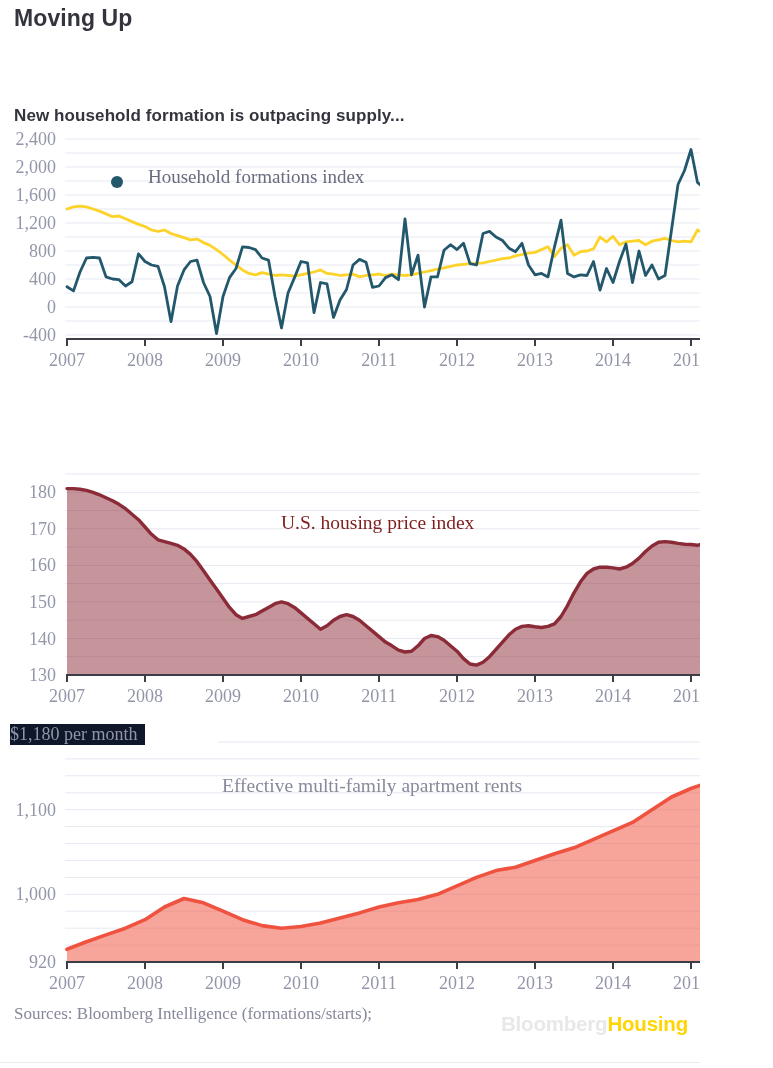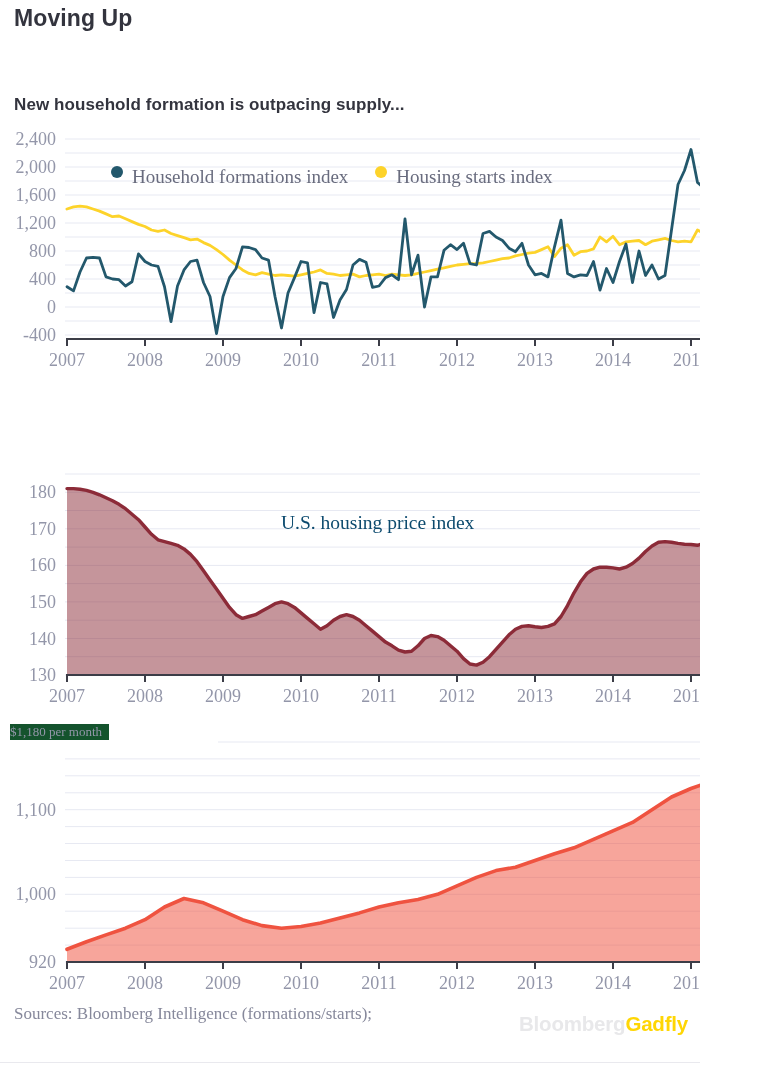--- a/index.html
+++ b/index.html
@@ -15,44 +15,44 @@
   #h2-prices { top:429px; }
   .chart { position:absolute; left:0; width:773px; }
   #chart-formations { top:130px; height:250px; }
   #chart-prices { top:465px; height:245px; }
   #chart-rents { top:720px; height:285px; }
   .chart svg { position:absolute; left:0; top:0; width:100%; height:100%; display:block; }
   .legend {
     position:absolute; left:111px; top:36px; display:flex; align-items:center; gap:27px;
     font-family:"Liberation Serif","DejaVu Serif",serif; font-size:19px; white-space:nowrap;
   }
-  .legend-item { display:flex; align-items:flex-start; }
+  .legend-item { display:flex; align-items:flex-end;gap:16px; }
   .dot { width:12px; height:12px; border-radius:50%; display:inline-block; margin-right:9px; }
   .annot {
     position:absolute; font-family:"Liberation Serif","DejaVu Serif",serif;
     font-size:19.5px; white-space:nowrap;
   }
   #annot-prices { left:281px; top:47px; }
   #annot-rents { left:222px; top:55px; }
   #rents-top-label {
     position:absolute; left:10px; top:4px; font-family:"Liberation Serif","DejaVu Serif",serif;
-    font-size:13px; background:#14532d; padding-right:7px; white-space:nowrap;
+    font-size:18px; background:#0f172a; padding-right:7px; white-space:nowrap;
   }
   .sources { position:absolute; left:14px; top:1001px; font-family:"Liberation Serif","DejaVu Serif",serif; font-size:17px; line-height:25px; }
   .logo { position:absolute; right:12px; top:1012px; font-size:20.5px; font-weight:bold; letter-spacing:-0.2px; white-space:nowrap; }
   .bottom-rule { position:absolute; left:0; right:0; top:1062px; height:1px; background:#e9e9ee; }
 </style>
 </head>
 <body>
 
 <div class="page">
 
   <h1 class="title" style="color: rgb(51, 52, 62);">Moving Up</h1>
 
-  <h2 class="h2" id="h2-formations" style="color: rgb(51, 52, 62);">New household formation is outpacing supply...</h2>
+  <h2 class="h2" id="h2-formations" style="color: rgb(51, 52, 62); margin-top: 11px;">New household formation is outpacing supply...</h2>
 
   <div class="chart" id="chart-formations">
     <svg viewBox="0 0 773 250">
         <line x1="65" y1="205.0" x2="765" y2="205.0" stroke="#e7e9f2" stroke-width="1"></line>
         <line x1="65" y1="191.0" x2="765" y2="191.0" stroke="#e7e9f2" stroke-width="1"></line>
         <line x1="65" y1="177.0" x2="765" y2="177.0" stroke="#e7e9f2" stroke-width="1"></line>
         <line x1="65" y1="163.0" x2="765" y2="163.0" stroke="#e7e9f2" stroke-width="1"></line>
         <line x1="65" y1="149.0" x2="765" y2="149.0" stroke="#e7e9f2" stroke-width="1"></line>
         <line x1="65" y1="135.0" x2="765" y2="135.0" stroke="#e7e9f2" stroke-width="1"></line>
         <line x1="65" y1="121.0" x2="765" y2="121.0" stroke="#e7e9f2" stroke-width="1"></line>
@@ -92,24 +92,20 @@
         <text x="56" y="99.0" text-anchor="end" fill="#9396a9" font-size="18" font-family="Liberation Serif, DejaVu Serif, serif">1,200</text>
         <text x="56" y="71.0" text-anchor="end" fill="#9396a9" font-size="18" font-family="Liberation Serif, DejaVu Serif, serif">1,600</text>
         <text x="56" y="43.0" text-anchor="end" fill="#9396a9" font-size="18" font-family="Liberation Serif, DejaVu Serif, serif">2,000</text>
         <text x="56" y="15.0" text-anchor="end" fill="#9396a9" font-size="18" font-family="Liberation Serif, DejaVu Serif, serif">2,400</text>
       </svg>
     <div class="legend" style="color: rgb(105, 108, 126);">
       <span class="legend-item">
         <span class="dot" style="background: rgb(35, 88, 108);"></span>
         <span>Household formations index</span>
       </span>
-      <span class="legend-item">
-        <span class="dot" style="background: rgb(253, 211, 42);"></span>
-        <span>Housing starts index</span>
-      </span>
     </div>
   </div>
 
 
   <div class="chart" id="chart-prices">
     <svg viewBox="0 0 773 245">
         <line x1="65" y1="210.0" x2="765" y2="210.0" stroke="#e7e9f2" stroke-width="1"></line>
         <line x1="65" y1="191.7" x2="765" y2="191.7" stroke="#e7e9f2" stroke-width="1"></line>
         <line x1="65" y1="173.5" x2="765" y2="173.5" stroke="#e7e9f2" stroke-width="1"></line>
         <line x1="65" y1="155.2" x2="765" y2="155.2" stroke="#e7e9f2" stroke-width="1"></line>
@@ -142,21 +138,21 @@
         <text x="613" y="237" text-anchor="middle" fill="#9396a9" font-size="18" font-family="Liberation Serif, DejaVu Serif, serif">2014</text>
         <line x1="691" y1="210" x2="691" y2="217" stroke="#3c3d47" stroke-width="2"></line>
         <text x="691" y="237" text-anchor="middle" fill="#9396a9" font-size="18" font-family="Liberation Serif, DejaVu Serif, serif">2015</text>
         <text x="56" y="216.0" text-anchor="end" fill="#9396a9" font-size="18" font-family="Liberation Serif, DejaVu Serif, serif">130</text>
         <text x="56" y="179.5" text-anchor="end" fill="#9396a9" font-size="18" font-family="Liberation Serif, DejaVu Serif, serif">140</text>
         <text x="56" y="142.9" text-anchor="end" fill="#9396a9" font-size="18" font-family="Liberation Serif, DejaVu Serif, serif">150</text>
         <text x="56" y="106.4" text-anchor="end" fill="#9396a9" font-size="18" font-family="Liberation Serif, DejaVu Serif, serif">160</text>
         <text x="56" y="69.8" text-anchor="end" fill="#9396a9" font-size="18" font-family="Liberation Serif, DejaVu Serif, serif">170</text>
         <text x="56" y="33.3" text-anchor="end" fill="#9396a9" font-size="18" font-family="Liberation Serif, DejaVu Serif, serif">180</text>
       </svg>
-    <div class="annot" id="annot-prices" style="color: #0c4a6e;">U.S. housing price index</div>
+    <div class="annot" id="annot-prices" style="color: #7f1d1d;">U.S. housing price index</div>
   </div>
 
   <div class="chart" id="chart-rents">
     <svg viewBox="0 0 773 285">
         <line x1="65" y1="242.0" x2="765" y2="242.0" stroke="#e7e9f2" stroke-width="1"></line>
         <line x1="65" y1="225.1" x2="765" y2="225.1" stroke="#e7e9f2" stroke-width="1"></line>
         <line x1="65" y1="208.2" x2="765" y2="208.2" stroke="#e7e9f2" stroke-width="1"></line>
         <line x1="65" y1="191.2" x2="765" y2="191.2" stroke="#e7e9f2" stroke-width="1"></line>
         <line x1="65" y1="174.3" x2="765" y2="174.3" stroke="#e7e9f2" stroke-width="1"></line>
         <line x1="65" y1="157.4" x2="765" y2="157.4" stroke="#e7e9f2" stroke-width="1"></line>
@@ -187,25 +183,26 @@
         <text x="535" y="269" text-anchor="middle" fill="#9396a9" font-size="18" font-family="Liberation Serif, DejaVu Serif, serif">2013</text>
         <line x1="613" y1="242" x2="613" y2="249" stroke="#3c3d47" stroke-width="2"></line>
         <text x="613" y="269" text-anchor="middle" fill="#9396a9" font-size="18" font-family="Liberation Serif, DejaVu Serif, serif">2014</text>
         <line x1="691" y1="242" x2="691" y2="249" stroke="#3c3d47" stroke-width="2"></line>
         <text x="691" y="269" text-anchor="middle" fill="#9396a9" font-size="18" font-family="Liberation Serif, DejaVu Serif, serif">2015</text>
         <text x="56" y="248.0" text-anchor="end" fill="#9396a9" font-size="18" font-family="Liberation Serif, DejaVu Serif, serif">920</text>
         <text x="56" y="180.3" text-anchor="end" fill="#9396a9" font-size="18" font-family="Liberation Serif, DejaVu Serif, serif">1,000</text>
         <text x="56" y="95.7" text-anchor="end" fill="#9396a9" font-size="18" font-family="Liberation Serif, DejaVu Serif, serif">1,100</text>
       </svg>
     <div id="rents-top-label" style="color: rgb(147, 150, 169);">$1,180 per month</div>
+    <div class="annot" id="annot-rents" style="color: rgb(135, 138, 156);">Effective multi-family apartment rents</div>
   </div>
 
   <div class="sources" style="color: rgb(134, 136, 155);">
     <div>Sources: Bloomberg Intelligence (formations/starts);</div>
   </div>
 
   <div class="logo">
-    <span style="color: rgb(232, 232, 234);">Bloomberg</span><span style="color: rgb(255, 214, 4);">Gadfly</span>
+    <span style="color: rgb(232, 232, 234);">Bloomberg</span><span style="color: rgb(255, 214, 4);">Housing</span>
   </div>
 
   <div class="bottom-rule"></div>
 
 </div>
 
 </body></html>

